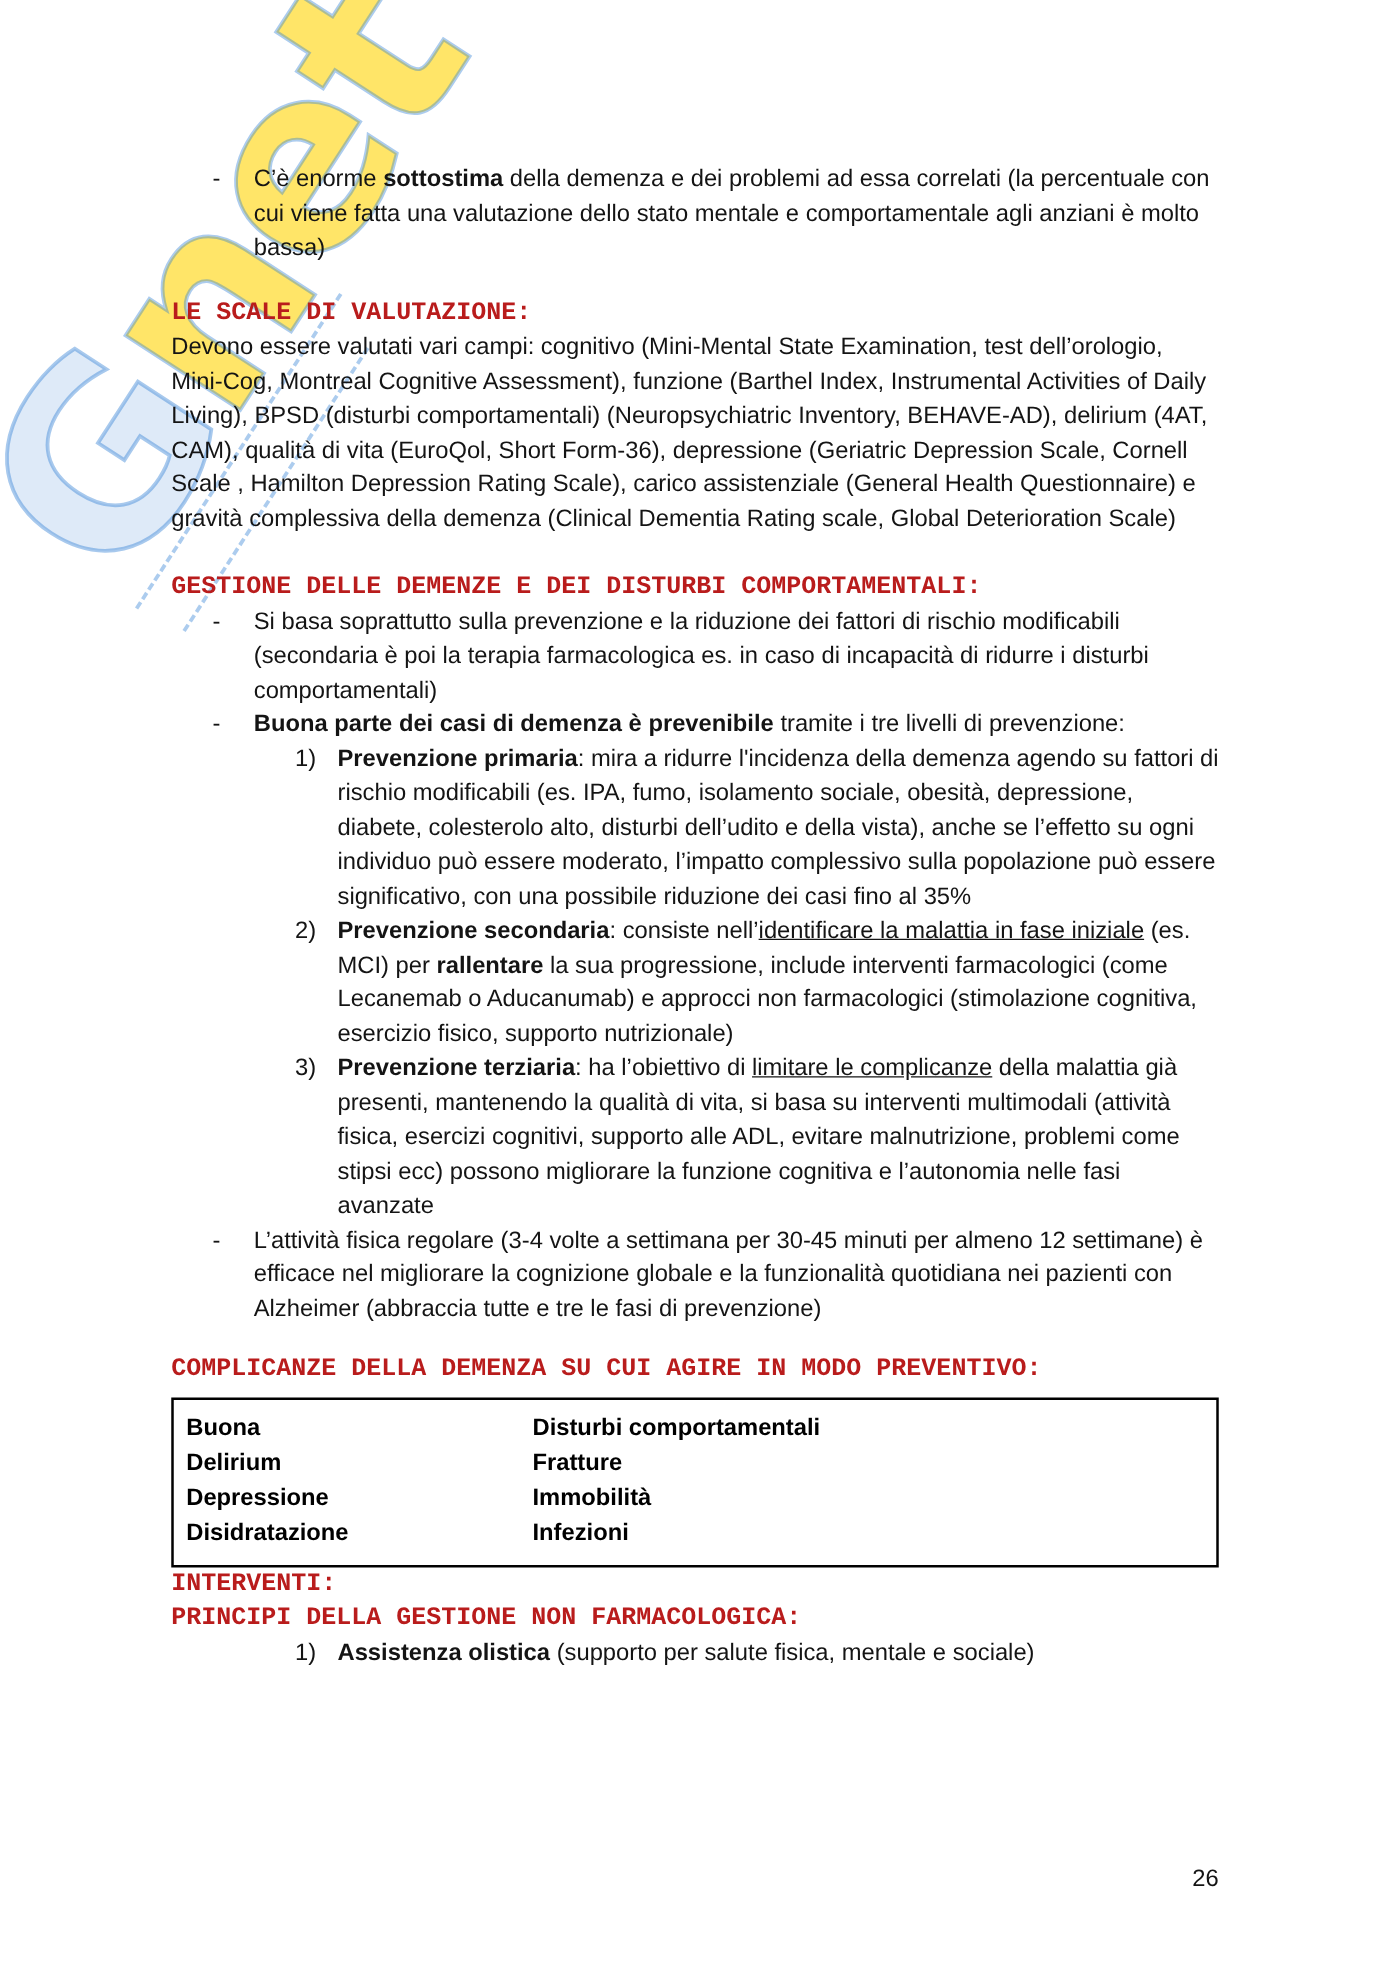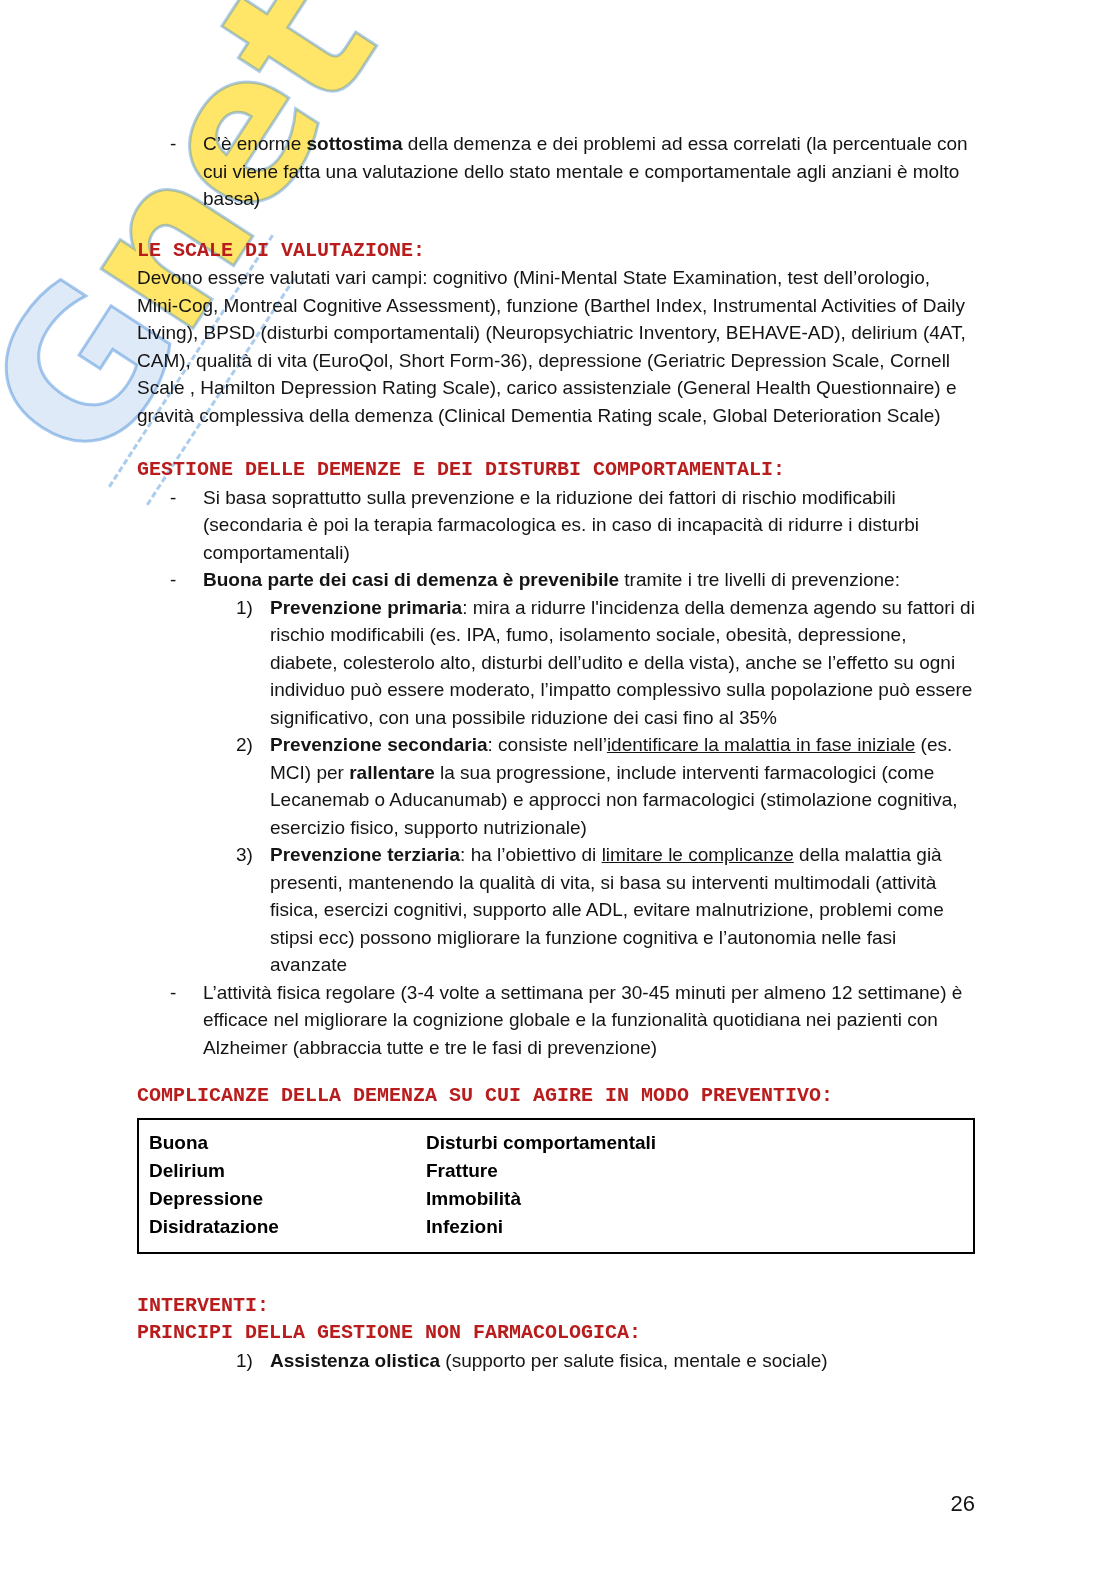--- a/index.html
+++ b/index.html
@@ -42,42 +42,42 @@
 
   
   .content { position:absolute; left:137px; top:130px; width:838px; z-index:1; }
   .b { font-weight:bold; }
   .u { text-decoration:underline; }
   h2 { font-size:20px; font-weight:bold; line-height:27.5px; color:#b91c1c;font-family:Liberation Mono, monospace; }
 
   .gap-md { margin-top:24px; }
   .gap-lg { margin-top:27px; }
   .gap-xl { margin-top:21px; }
-  .gap-xxl { margin-top:38px; }
+  .gap-xxl { }
 
   .dash-item { display:flex; }
   .dash-item > .marker { flex:none; width:66px; padding-left:33px; }
   .dash-item > .txt { flex:1; }
 
   .num-item { display:flex; padding-left:99px; }
   .num-item > .marker { flex:none; width:34px; }
   .num-item > .txt { flex:1; }
 
   .comp-box {
     margin-top:8px;
     border:2px solid #000;
     padding:9px 10px 11px 10px;
     display:grid;
     grid-template-columns:277px 280px 1fr;
   }
   .comp-col > div { font-weight:bold; line-height:28px; color:#000; }
 
   .page-number {
     position:absolute; top:1490px; right:143px;
-    font-size:22px; color:#141414; z-index:1;
+    font-size:19px; color:#141414; z-index:1;
   }
 </style>
 </head>
 <body>
 
 <div class="page">
 
   <div class="watermark" aria-hidden="true">
     <div class="wm-rot"><span class="wm-text">G</span><span class="wm-text wm-accent">net</span></div>
     <div class="wm-tagline"></div>

